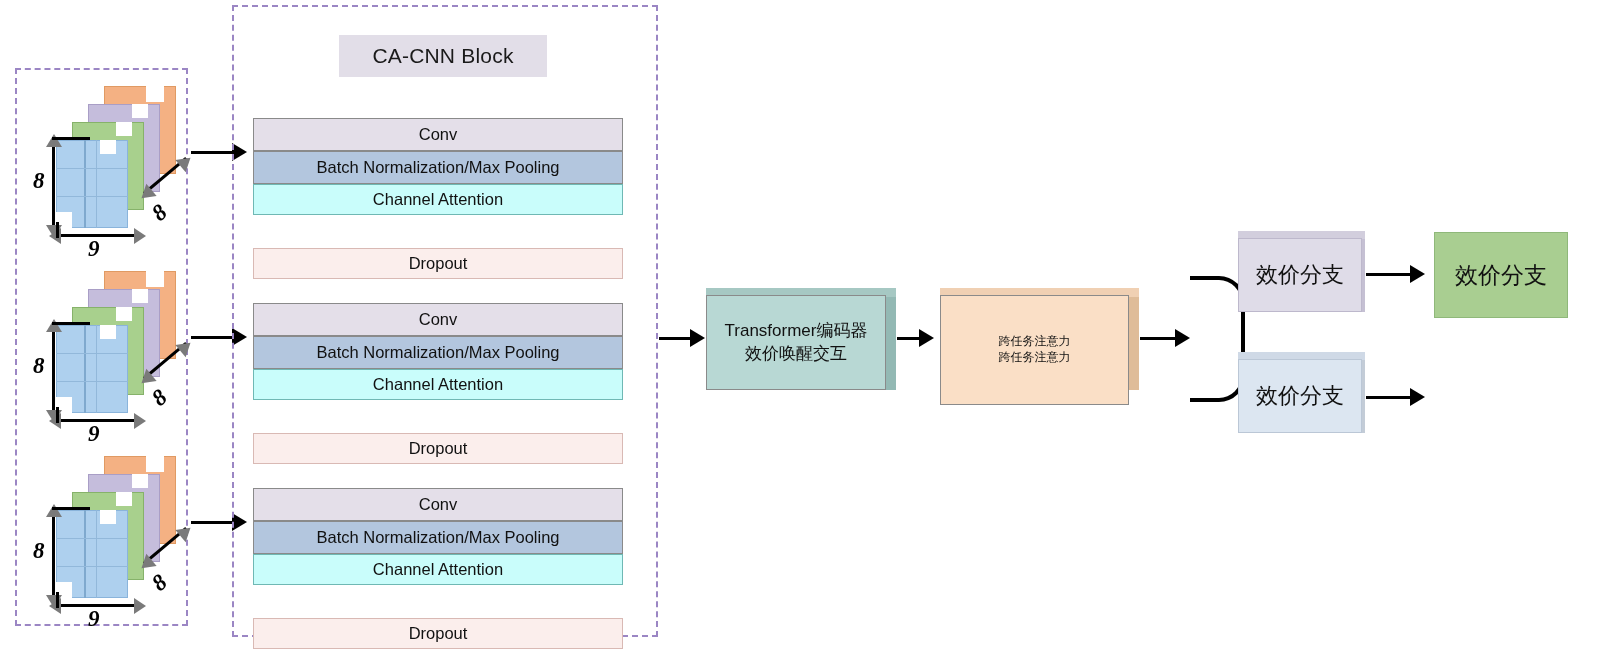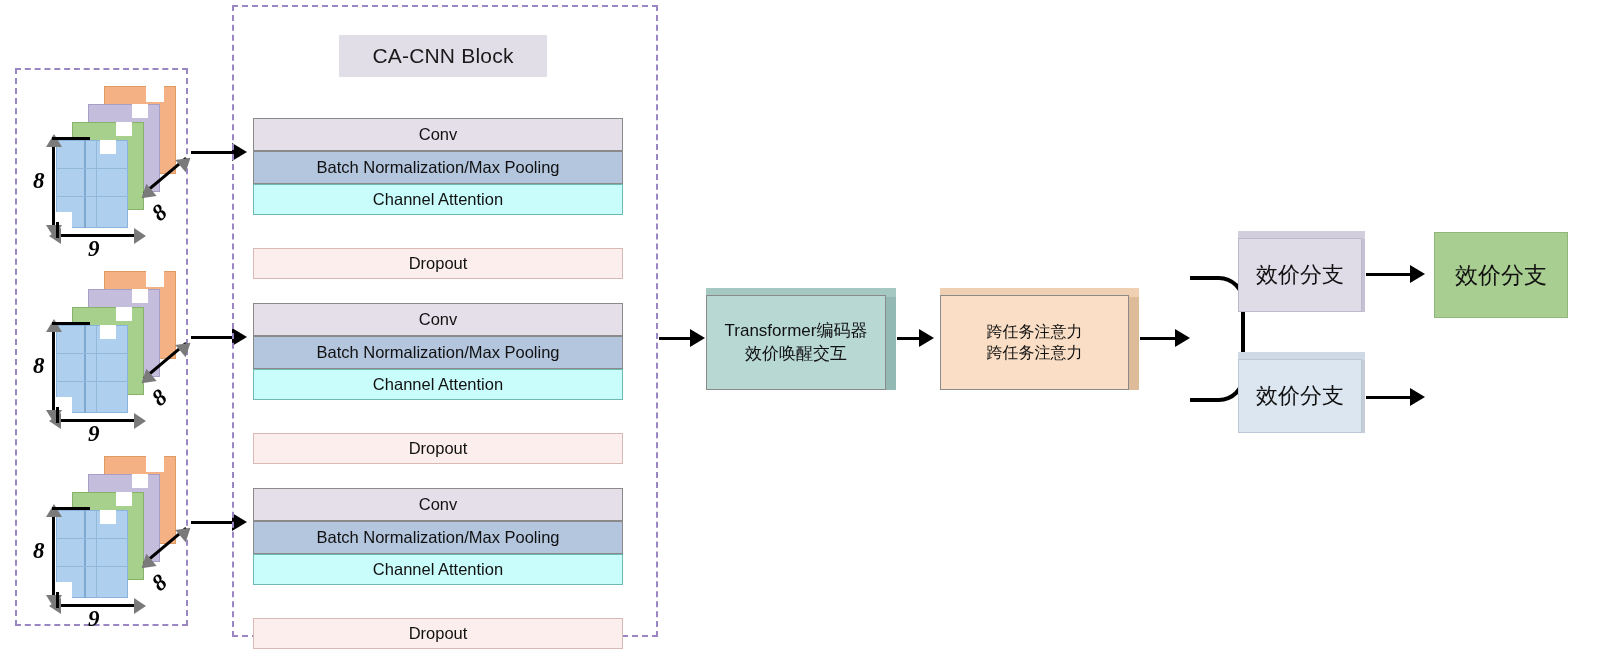--- a/index.html
+++ b/index.html
@@ -275,21 +275,21 @@
   <div class="abs box3d" style="left:706px; top:295px; width:180px; height:95px; background:#b8d8d4; font-size:17px;">
     <span class="ln">Transformer编码器</span>
     <span class="ln">效价唤醒交互</span>
   </div>
 
   <div class="arrow-line" style="left:897px; top:337px; width:27px;"></div>
   <div class="arrow-head" style="left:919px; top:329px;"></div>
 
   <div class="abs" style="left:1129px; top:288px; width:10px; height:102px; background:#dfbc99;"></div>
   <div class="abs" style="left:940px; top:288px; width:199px; height:9px; background:#f0d0b3;"></div>
-  <div class="abs box3d" style="left:940px; top:295px; width:189px; height:95px; background:#fadfc6; font-size:16px;">
+  <div class="abs box3d" style="left:940px; top:295px; width:189px; height:110px; background:#fadfc6; font-size:12px;">
     <span class="ln">跨任务注意力</span>
     <span class="ln">跨任务注意力</span>
   </div>
 
   <div class="arrow-line" style="left:1140px; top:337px; width:40px;"></div>
   <div class="arrow-head" style="left:1175px; top:329px;"></div>
 
   <div class="bracket" style="left:1190px; top:276px; width:55px; height:126px;"></div>
 
   <div class="abs" style="left:1356px; top:231px; width:9px; height:81px; background:#c5c0d3;"></div>

